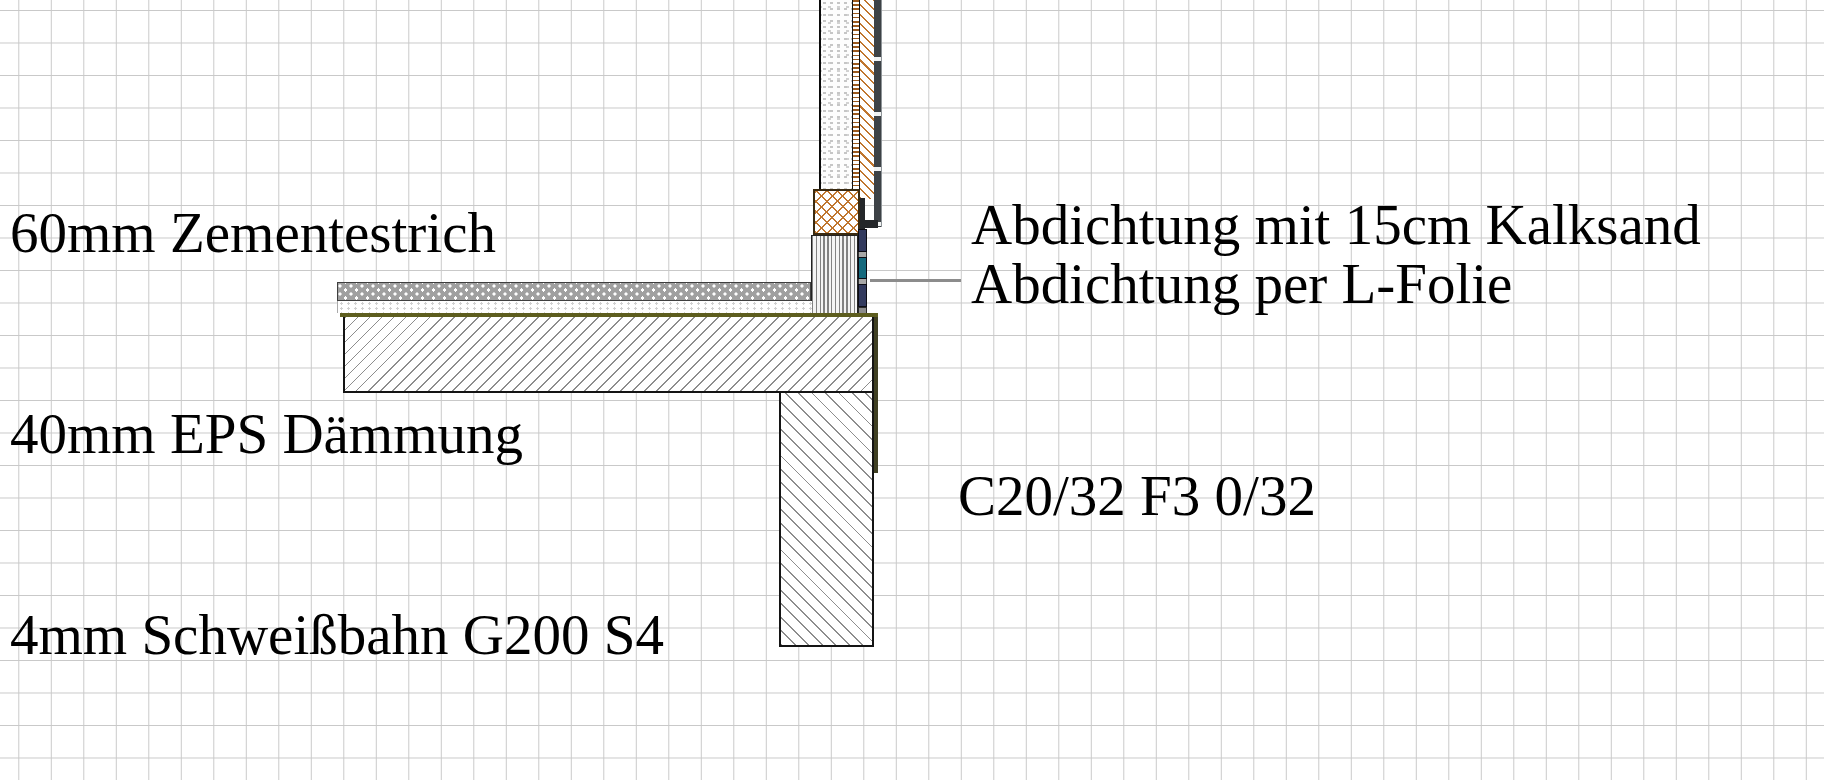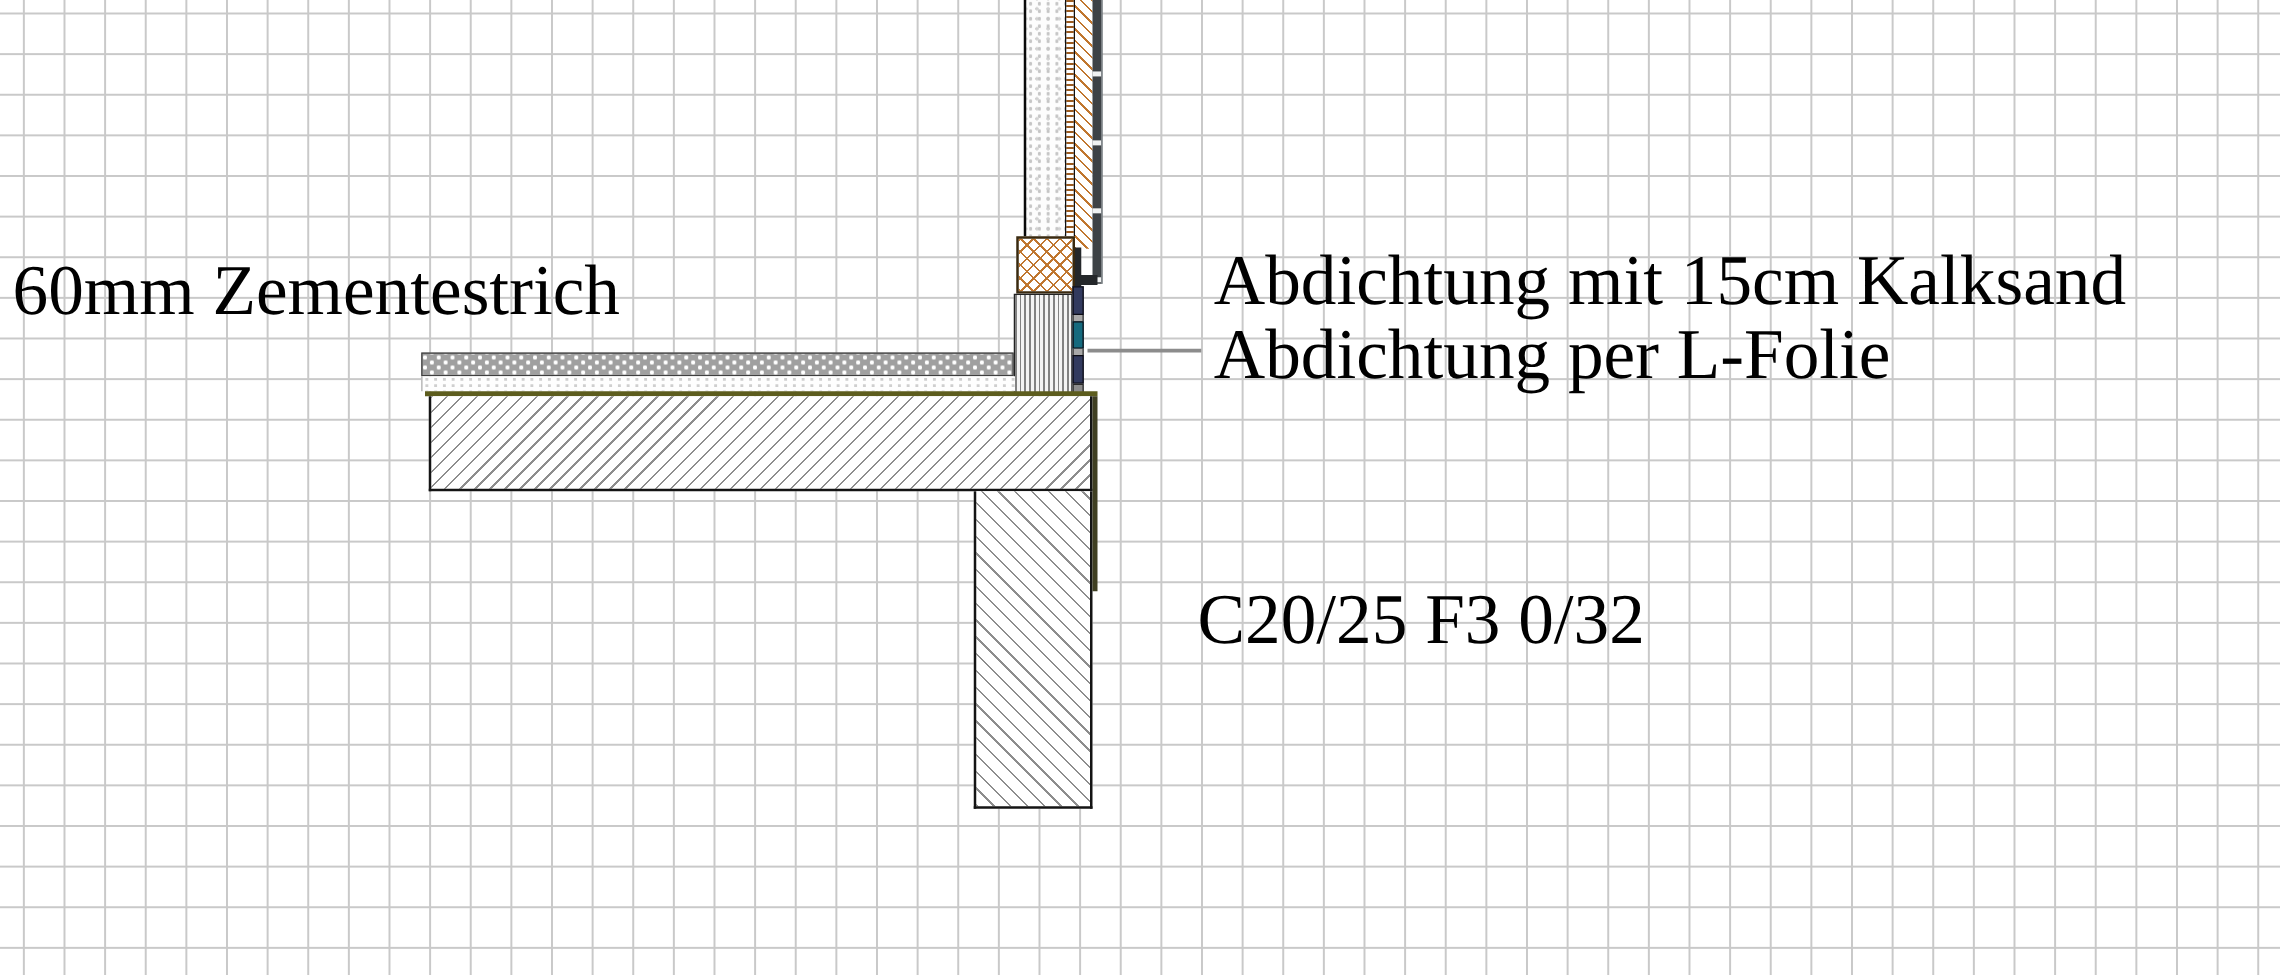--- a/index.html
+++ b/index.html
@@ -142,27 +142,29 @@
   <div class="abs eps"></div>
   <div class="abs membrane"></div>
   <div class="abs slab"></div>
   <div class="abs foundation"></div>
   <div class="abs lfolie"></div>
 
   <div class="abs leader"></div>
 
   <div class="label tb-floor">
     <div>60mm Zementestrich</div>
+    <div>40mm EPS Dämmung</div>
+    <div>4mm Schweißbahn G200 S4</div>
   </div>
 
   <div class="label tb-wallnote-1">Abdichtung mit 15cm Kalksand</div>
   <div class="label tb-wallnote-2">Abdichtung per L-Folie</div>
 
   <div class="label tb-slab">
-    <div>C20/25 F3 0/32</div>
+    <div>C20/32 F3 0/32</div>
     
     
   </div>
 
   <div class="label tb-found">
     
     
   </div>
 </div>
 

